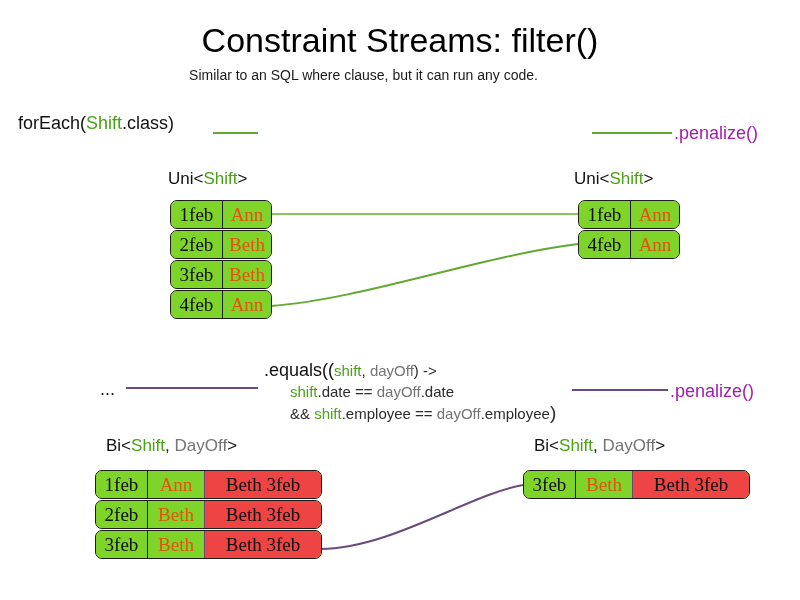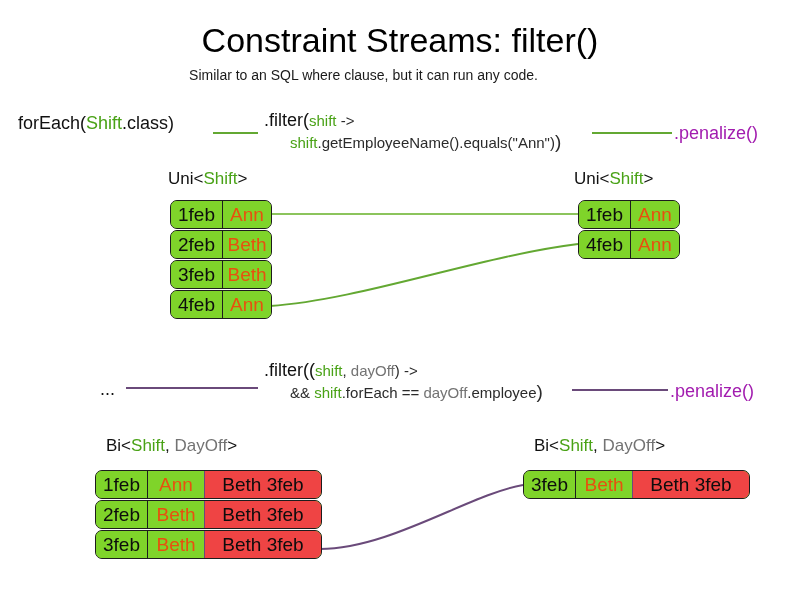--- a/index.html
+++ b/index.html
@@ -110,20 +110,21 @@
     background: #7ed321;
   }
   .cell {
     display: flex;
     align-items: center;
     justify-content: center;
     font-size: 19px;
     line-height: 19px;
     box-sizing: border-box;
     white-space: nowrap;
+    font-family: Liberation Serif, serif;
   }
   .cell-date {
     background: #7fd42a;
     color: #0d0d0d;
     border-right: 1.6px solid #1d1d1d;
   }
   .cell-name {
     background: #7fd42a;
     color: #e8500f;
   }
@@ -153,24 +154,20 @@
     <line x1="572" y1="390" x2="668" y2="390" stroke="#6a4a7a" stroke-width="2"></line>
 
     <path d="M 320 549 C 390 549 470 494 523 485" fill="none" stroke="#6a4a7a" stroke-width="2"></path>
   </svg>
 
   <div class="title">Constraint Streams: filter()</div>
   <div class="subtitle">Similar to an SQL where clause, but it can run any code.</div>
 
   <div class="foreach" style="left:18px; top:112px;"><span>forEach(</span><span class="kw-shift">Shift</span><span>.class)</span></div>
 
-  <div class="code-block" style="left:264px; top:110px;">
-    <div><span class="big">.filter(</span><span class="kw-shift">shift</span><span> -&gt;</span></div>
-    <div class="code-line2"><span class="kw-shift">shift</span><span>.getEmployeeName().equals("Ann")</span><span class="paren-big">)</span></div>
-  </div>
 
   <div class="penalize" style="left:674px; top:122px;">.penalize()</div>
 
   <div class="label-stage" style="left:168px; top:168px;"><span>Uni&lt;</span><span class="kw-shift">Shift</span><span>&gt;</span></div>
 
   <div class="label-stage" style="left:574px; top:168px;"><span>Uni&lt;</span><span class="kw-shift">Shift</span><span>&gt;</span></div>
 
   <div class="stack" id="uni-input-stack" style="left:170px; top:200px;">
       <div class="card">
         <div class="cell cell-date" style="width: 52px;">1feb</div>
@@ -196,22 +193,23 @@
       </div>
       <div class="card">
         <div class="cell cell-date" style="width: 52px;">4feb</div>
         <div class="cell cell-name" style="width: 48px;">Ann</div>
       </div>
     </div>
 
   <div class="ellipsis" style="left:100px; top:378px;">...</div>
 
   <div class="code-block" style="left:264px; top:360px;">
-    <div><span class="big">.filter((</span><span class="kw-shift">shift</span><span>, </span><span class="kw-dayoff">dayOff</span><span>) -&gt;</span></div>
-    <div class="code-line3"><span>&amp;&amp; </span><span class="kw-shift">shift</span><span>.forEach == </span><span class="kw-dayoff">dayOff</span><span>.employee</span><span class="paren-big">)</span></div>
+    <div><span class="big">.equals((</span><span class="kw-shift">shift</span><span>, </span><span class="kw-dayoff">dayOff</span><span>) -&gt;</span></div>
+    <div class="code-line2"><span class="kw-shift">shift</span><span>.date == </span><span class="kw-dayoff">dayOff</span><span>.date</span></div>
+    <div class="code-line3"><span>&amp;&amp; </span><span class="kw-shift">shift</span><span>.employee == </span><span class="kw-dayoff">dayOff</span><span>.employee</span><span class="paren-big">)</span></div>
   </div>
 
   <div class="penalize" style="left:670px; top:380px;">.penalize()</div>
 
   <div class="label-stage" style="left:106px; top:435px;"><span>Bi&lt;</span><span class="kw-shift">Shift</span><span>, </span><span class="kw-dayoff">DayOff</span><span>&gt;</span></div>
 
   <div class="label-stage" style="left:534px; top:435px;"><span>Bi&lt;</span><span class="kw-shift">Shift</span><span>, </span><span class="kw-dayoff">DayOff</span><span>&gt;</span></div>
 
   <div class="stack" id="bi-input-stack" style="left:95px; top:470px;">
       <div class="card">

